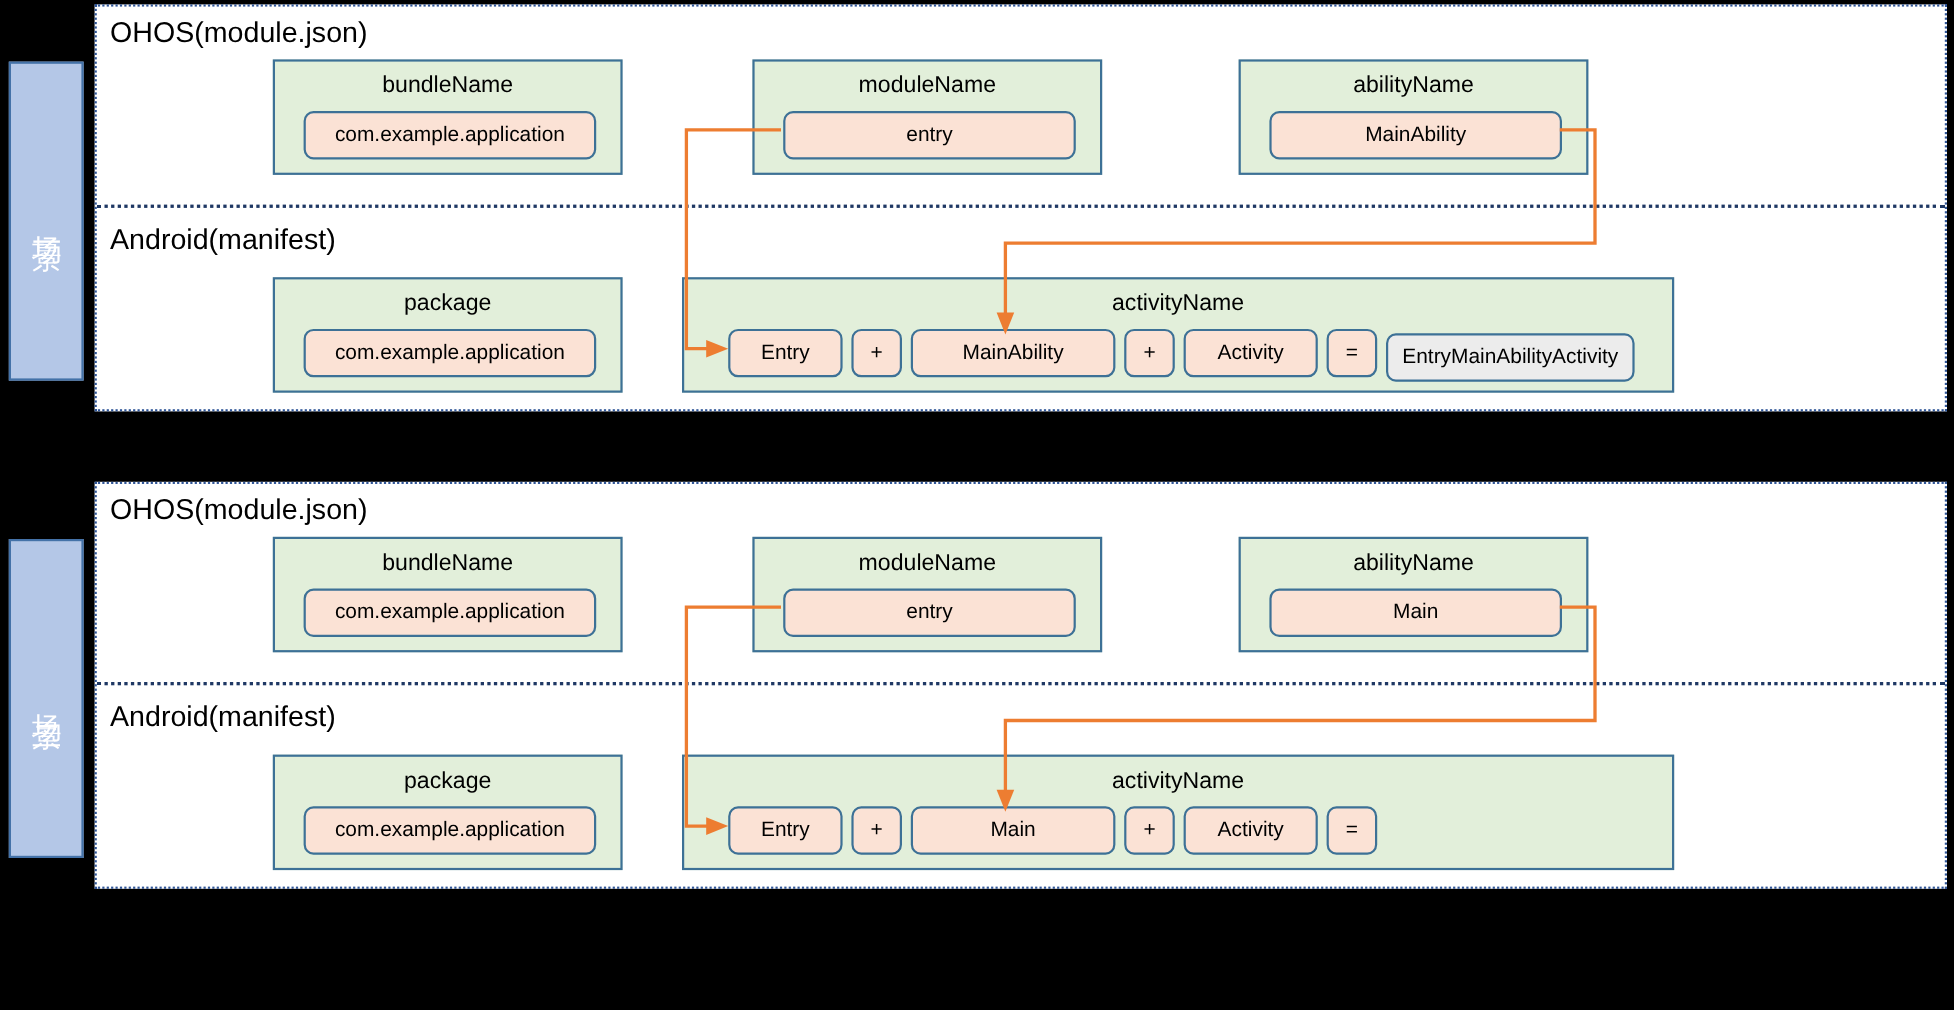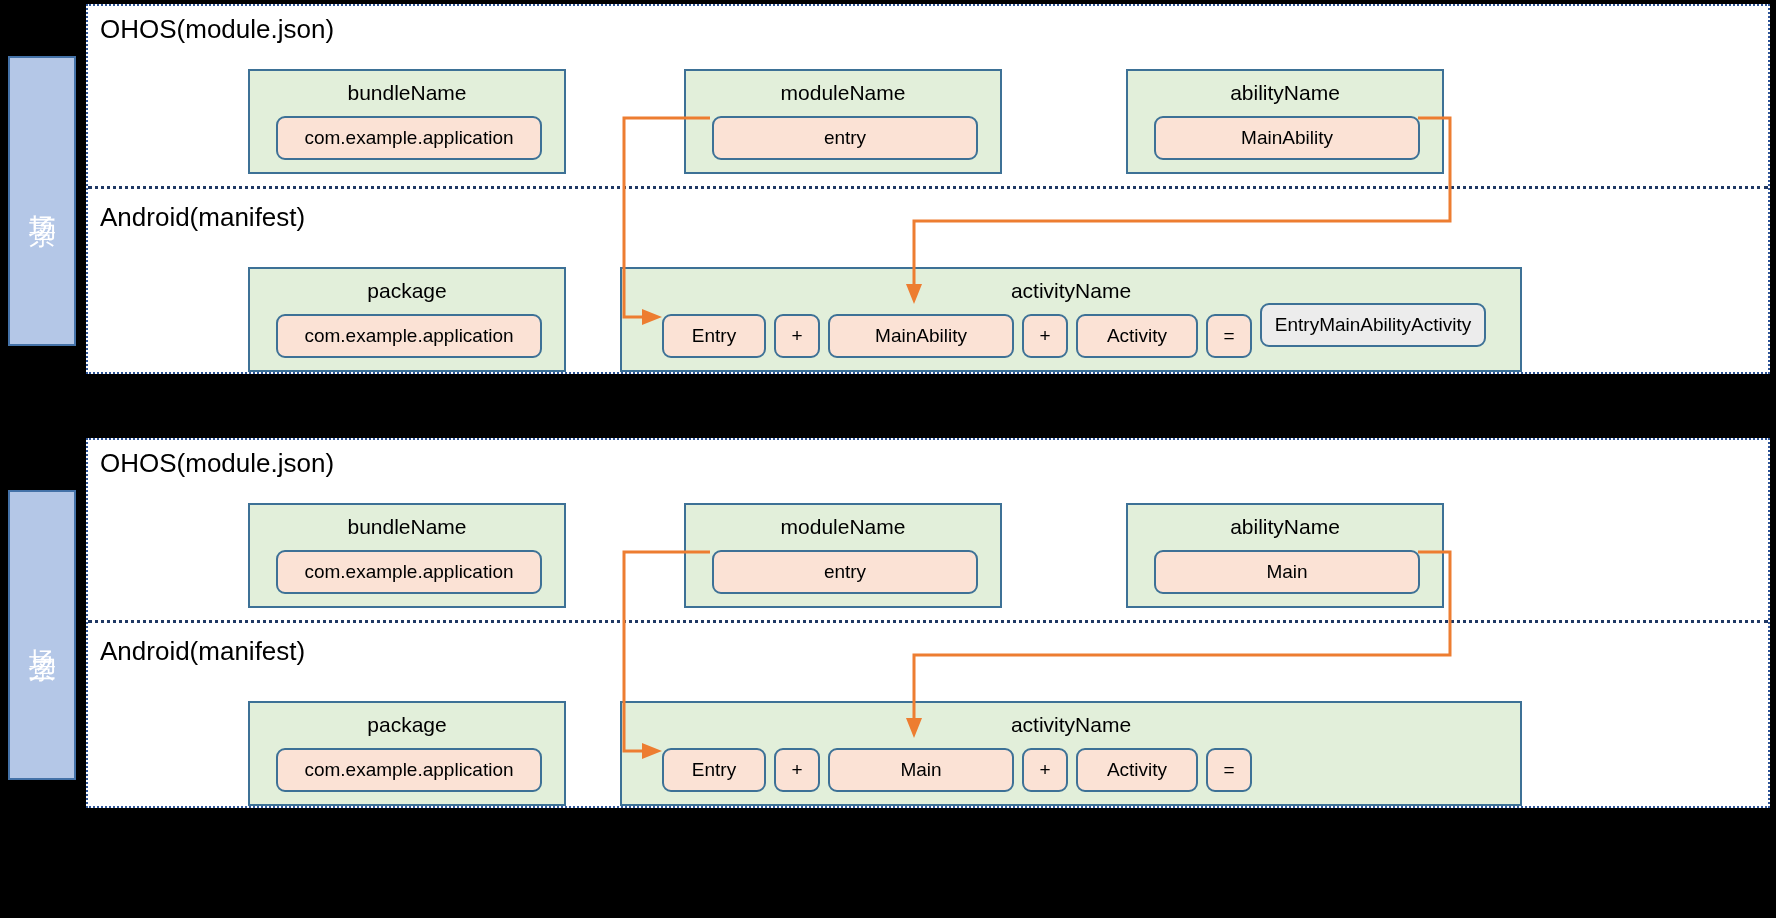--- a/index.html
+++ b/index.html
@@ -41,21 +41,20 @@
   .panel-title {
     position: absolute;
     font-size: 26px; color: #000000; white-space: nowrap;
   }
 
   
   .group {
     position: absolute;
     background: #e2efda;
     border: 2px solid #3d7196;
-    margin-top: 15px;
   }
   .group-title {
     position: absolute; left: 0; width: 100%;
     text-align: center; font-size: 21px; color: #000;
     white-space: nowrap;
   }
 
   
   .chip {
     position: absolute;
@@ -115,21 +114,21 @@
       </div>
 
       <div class="group" style="left:532px; top:62px; width:902px; height:105px;">
         <div class="group-title" style="top:10px;">activityName</div>
         <div class="chip" style="left:40px; top:45px; width:104px; height:44px;">Entry</div>
         <div class="chip" style="left:152px; top:45px; width:46px; height:44px;">+</div>
         <div class="chip" style="left:206px; top:45px; width:186px; height:44px;">MainAbility</div>
         <div class="chip" style="left:400px; top:45px; width:46px; height:44px;">+</div>
         <div class="chip" style="left:454px; top:45px; width:122px; height:44px;">Activity</div>
         <div class="chip" style="left:584px; top:45px; width:46px; height:44px;">=</div>
-        <div class="chip result" style="left:638px; top:34px; width:226px; height:44px;">EntryMainAbilityActivity</div>
+        <div class="chip result" style="left:638px; top:49px; width:226px; height:44px;">EntryMainAbilityActivity</div>
       </div>
     </div>
 
     <svg class="conn" style="left:0; top:0; width:1684px; height:370px;">
       <path d="M 622 112 L 536 112 L 536 311 L 556 311"></path>
       <polygon points="574,311 554,303 554,319"></polygon>
     </svg>
     <svg class="conn" style="left:0; top:0; width:1684px; height:370px;">
       <path d="M 1330 112 L 1362 112 L 1362 215 L 826 215 L 826 280"></path>
       <polygon points="826,298 818,278 834,278"></polygon>

